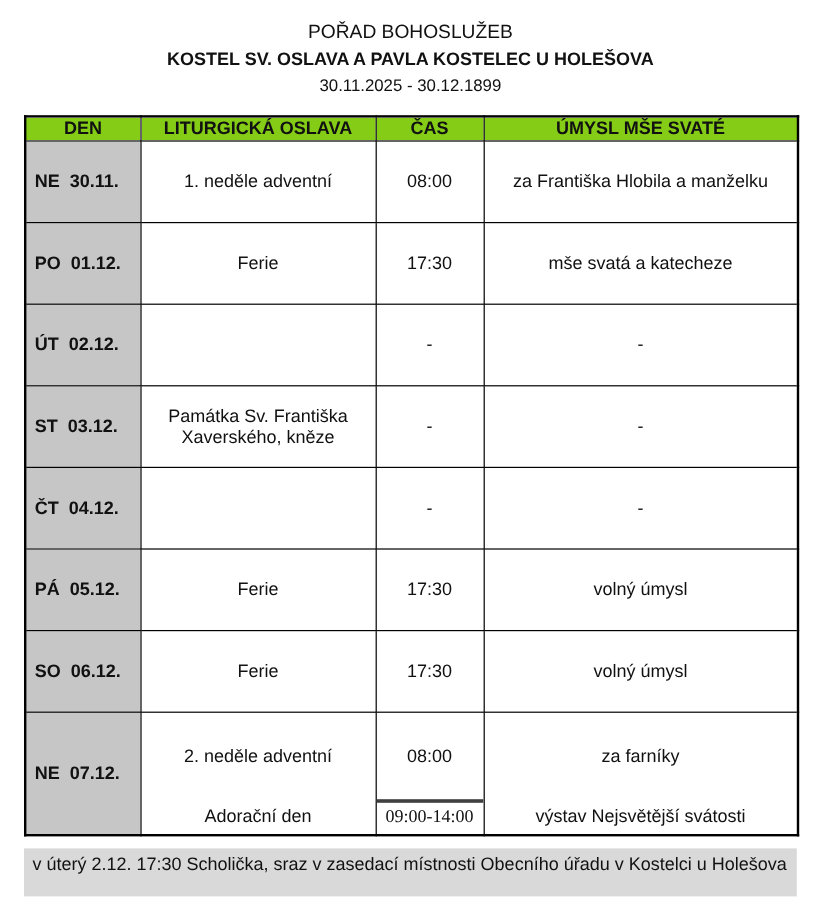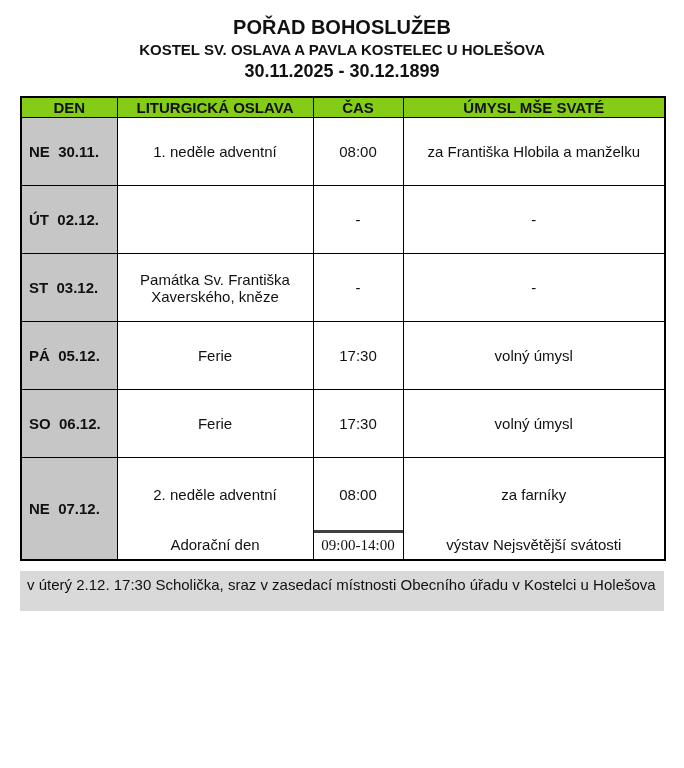--- a/index.html
+++ b/index.html
@@ -13,34 +13,34 @@
   .page {
     width: 684px;
     height: 768px;
     padding: 18px 20px 0 20px;
     background: #ffffff;
   }
 
   
   .doc-header { text-align: center; margin-bottom: 16px; }
   .doc-title {
-    font-size: 20px;
-    font-weight: bold;
+    font-size: 16px;
+    font-weight: normal;
     margin: 0 0 3px 0;
     line-height: 19px;
   }
   .doc-subtitle {
     font-size: 15px;
     font-weight: bold;
     margin: 0 0 3px 0;
     line-height: 19px;
   }
   .doc-daterange {
-    font-size: 18px;
-    font-weight: bold;
+    font-size: 14px;
+    font-weight: normal;
     line-height: 18px;
   }
 
   
   table.schedule {
     border-collapse: collapse;
     table-layout: fixed;
     width: 644px;
     border: 2px solid #000000;
   }
@@ -132,28 +132,40 @@
       </tr>
     </thead>
     <tbody>
       <tr>
         <td class="den">NE  30.11.</td>
         <td>1. neděle adventní</td>
         <td>08:00</td>
         <td>za Františka Hlobila a manželku</td>
       </tr>
       <tr>
+        <td class="den">PO  01.12.</td>
+        <td>Ferie</td>
+        <td>17:30</td>
+        <td>mše svatá a katecheze</td>
+      </tr>
+      <tr>
         <td class="den">ÚT  02.12.</td>
         <td></td>
         <td>-</td>
         <td>-</td>
       </tr>
       <tr>
         <td class="den">ST  03.12.</td>
         <td>Památka Sv. Františka Xaverského, kněze</td>
+        <td>-</td>
+        <td>-</td>
+      </tr>
+      <tr>
+        <td class="den">ČT  04.12.</td>
+        <td></td>
         <td>-</td>
         <td>-</td>
       </tr>
       <tr>
         <td class="den">PÁ  05.12.</td>
         <td>Ferie</td>
         <td>17:30</td>
         <td>volný úmysl</td>
       </tr>
       <tr>

